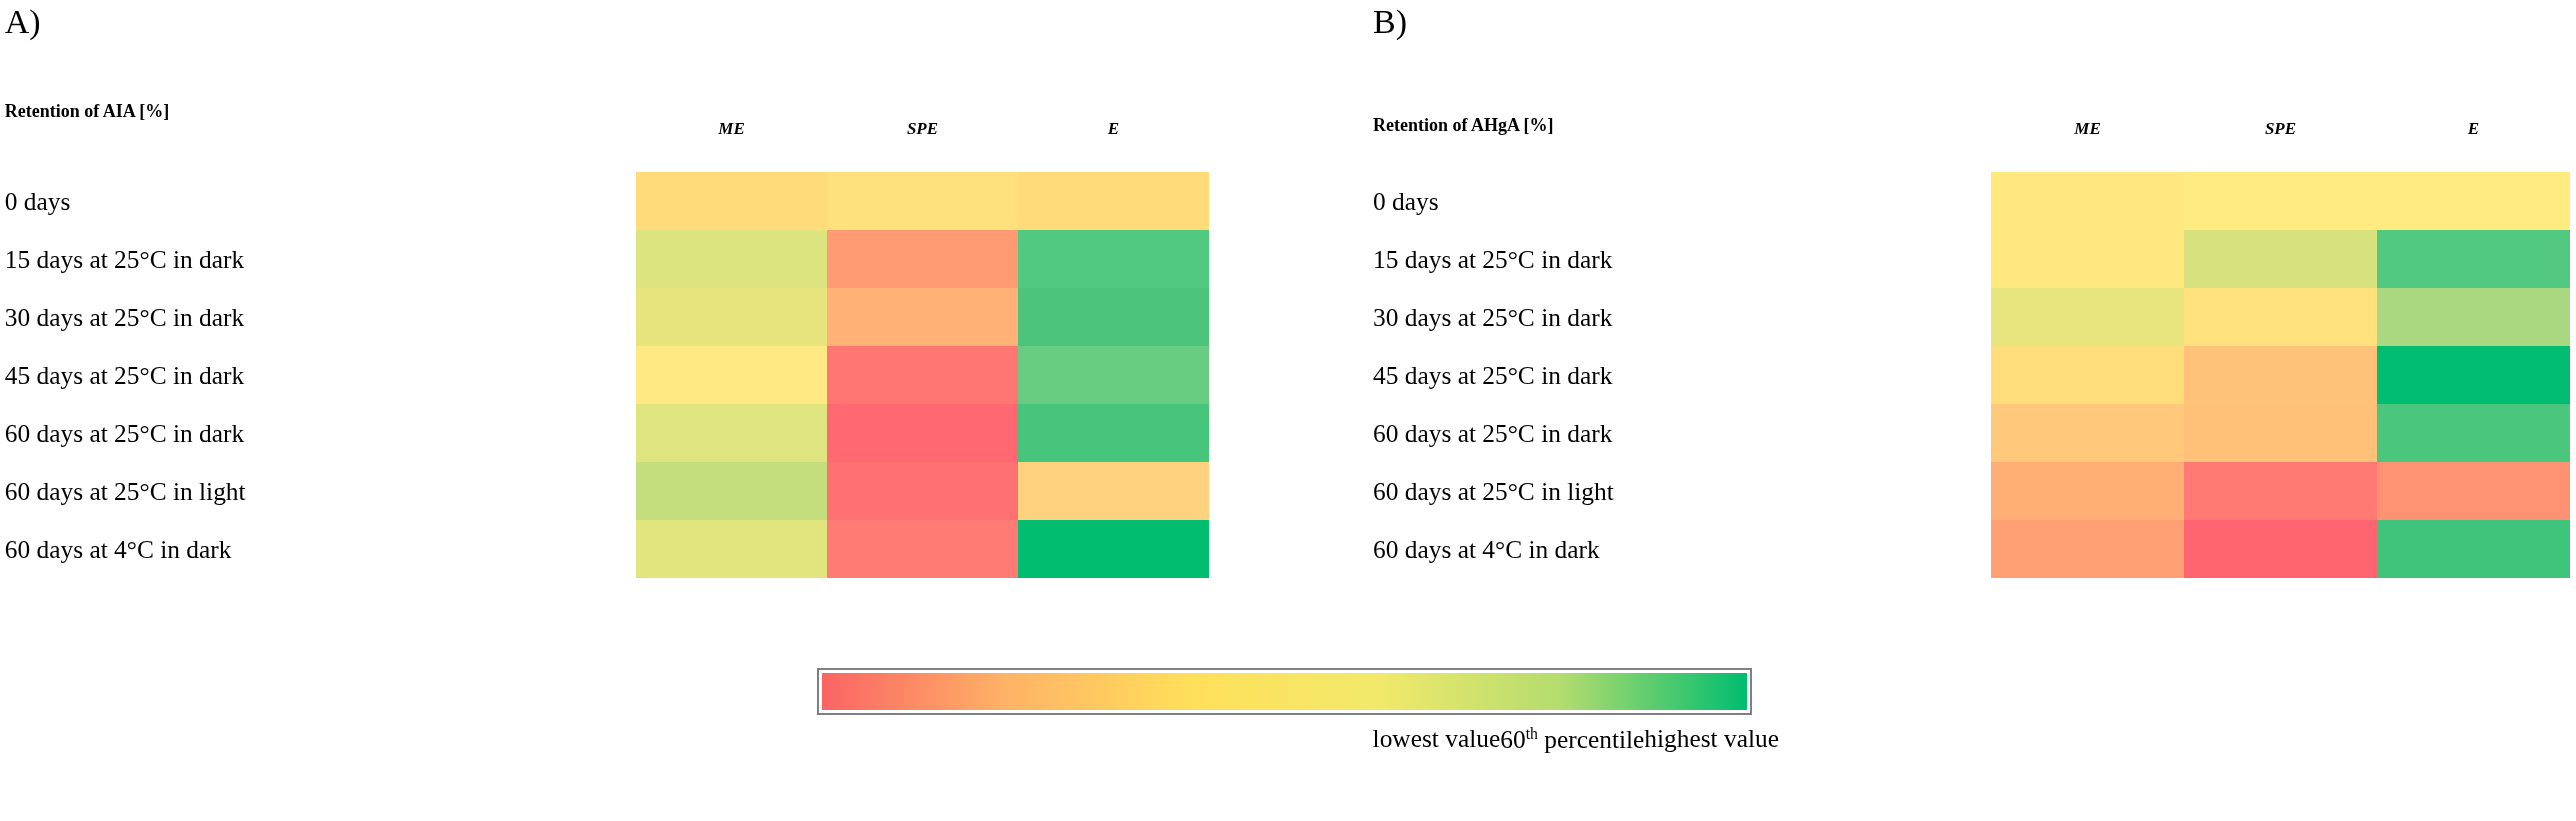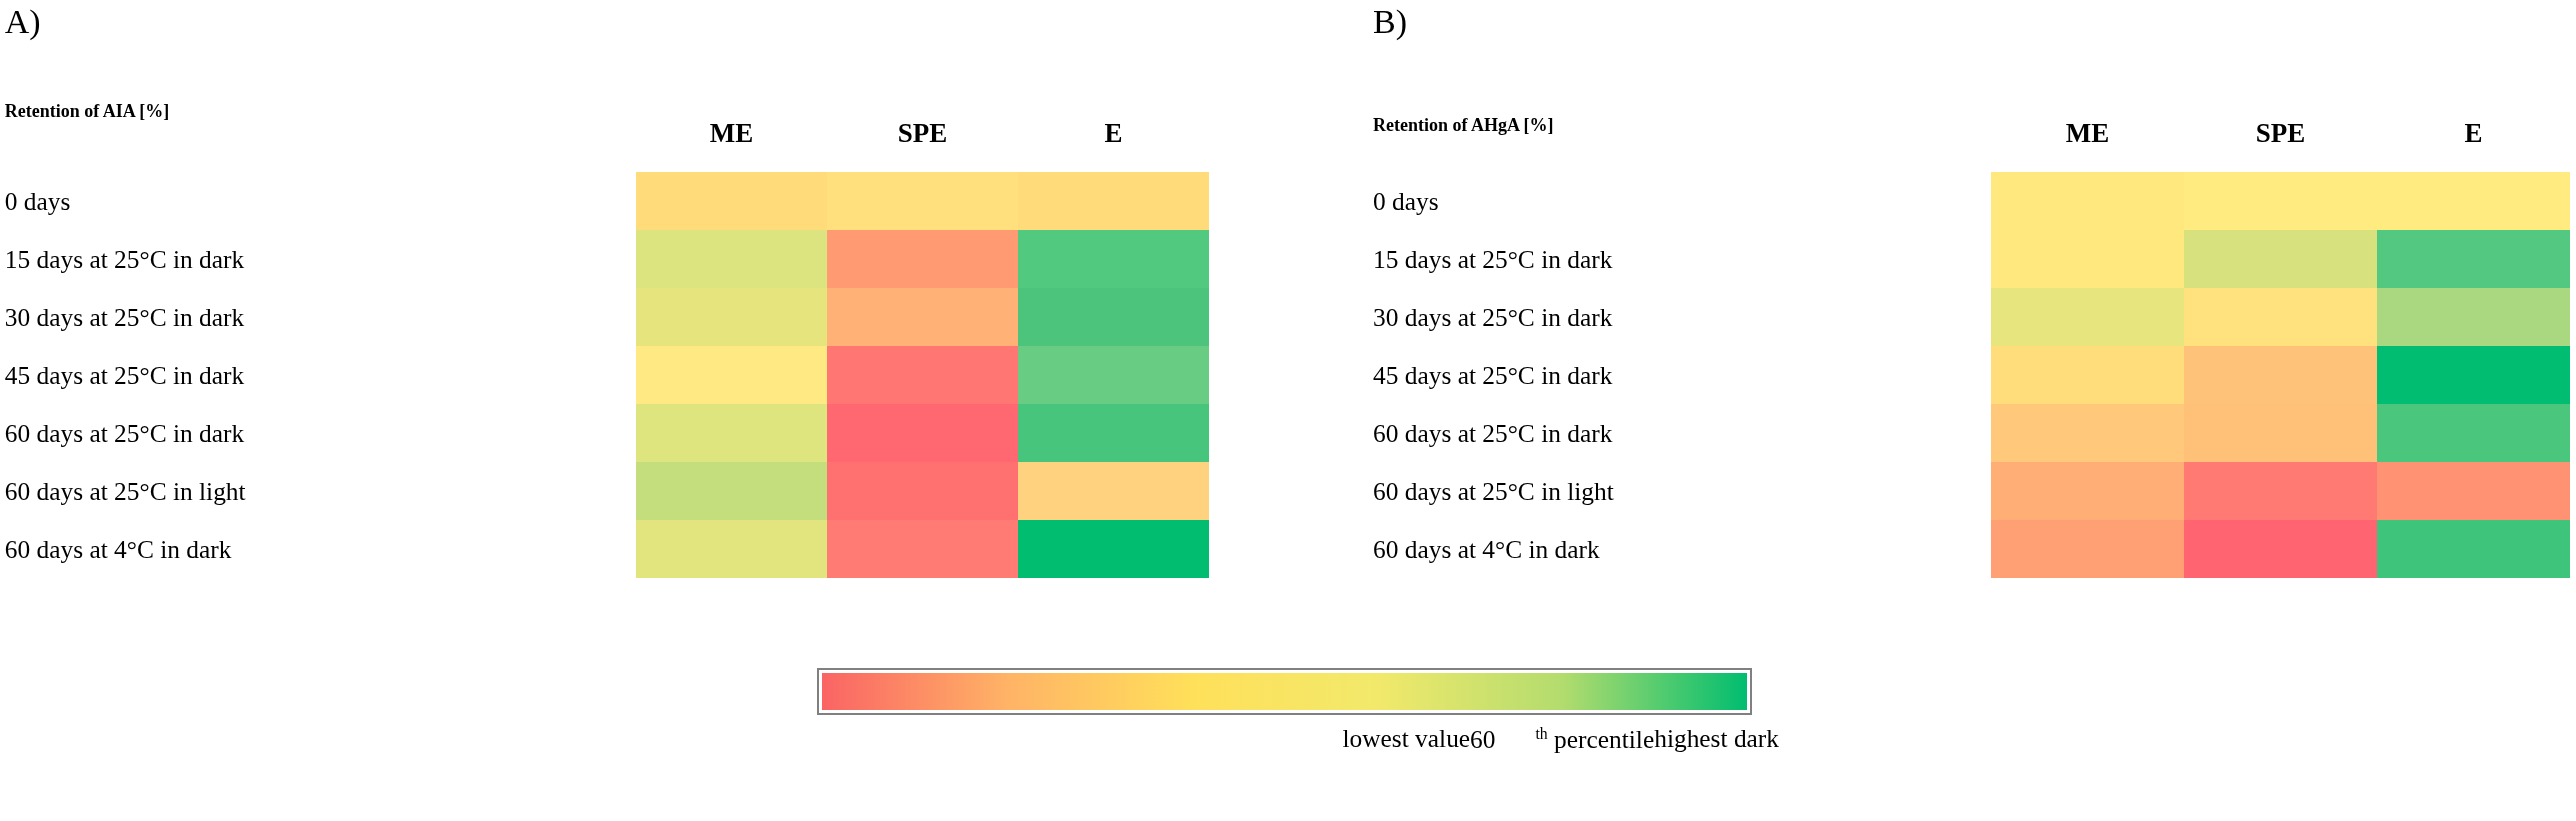--- a/index.html
+++ b/index.html
@@ -54,23 +54,24 @@
     position: absolute;
     display: flex;
     height: 36px;
   }
   #panel-a-col-headers { left: 636px; top: 120px; width: 573px; }
   #panel-b-col-headers { left: 1991px; top: 120px; width: 579px; }
 
   .col-header {
     flex: 1 1 0;
     text-align: center;
-    font-size: 27px;
+    font-size: 17px;
     font-weight: bold;
     line-height: 1;
+    font-style: italic;
   }
 
   .heatmap {
     position: absolute;
     display: grid;
     grid-template-columns: repeat(3, 1fr);
     grid-auto-rows: 58px;
   }
   #panel-a-heatmap { left: 636px; top: 172px; width: 573px; height: 403px; }
   #panel-b-heatmap { left: 1991px; top: 172px; width: 579px; height: 403px; }
@@ -97,21 +98,21 @@
     position: absolute;
     left: 798px;
     top: 726px;
     width: 981px;
     display: flex;
     justify-content: flex-end;
     font-size: 25.4px;
     line-height: 1;
   }
   #legend-labels .legend-label { white-space: nowrap; }
-  #legend-labels sup { font-size: 0.62em; vertical-align: super; margin-left: 40px; }
+  #legend-labels sup { font-size: 0.62em; vertical-align: super; }
 </style>
 </head>
 <body>
 
 <div class="panel-letter" id="panel-a-letter">A)</div>
 
 <div class="panel-title" id="panel-a-title">Retention of AIA [%]</div>
 
 <div class="row-labels" id="panel-a-row-labels">
   <div class="row-label">0 days</div>
@@ -197,15 +198,15 @@
     <div class="heat-cell" style="background: rgb(63, 196, 123);"></div>
   </div>
 
 <div id="legend">
   <div id="legend-gradient" style="background: linear-gradient(to right, rgb(250, 100, 100), rgb(255, 179, 102), rgb(255, 224, 90), rgb(242, 233, 107), rgb(179, 220, 110), rgb(0, 189, 112));"></div>
 </div>
 
 <div id="legend-labels">
   <span class="legend-label">lowest value</span>
   <span class="legend-label"><span>60</span><sup>th</sup><span> percentile</span></span>
-  <span class="legend-label">highest dark</span>
+  <span class="legend-label">highest value</span>
 </div>
 
 
 </body></html>

